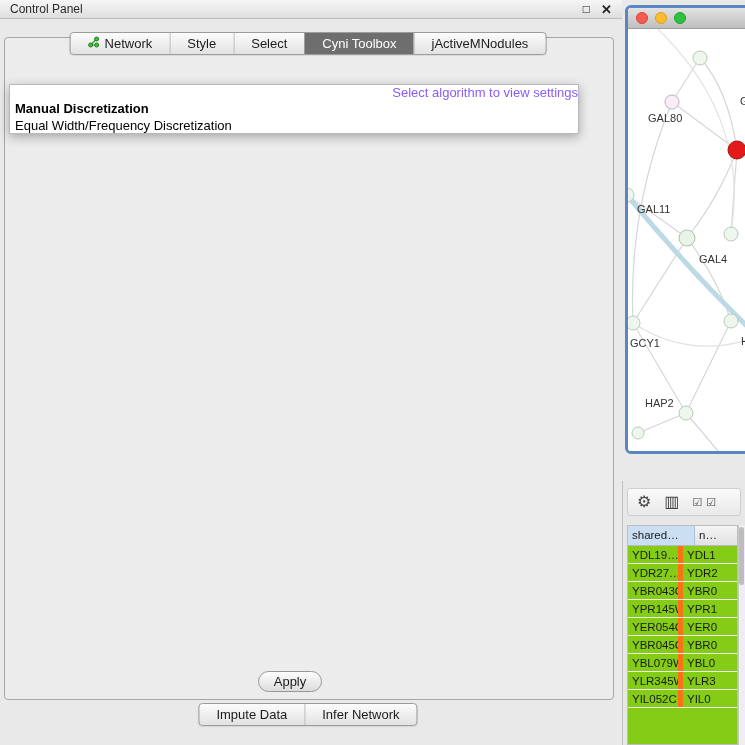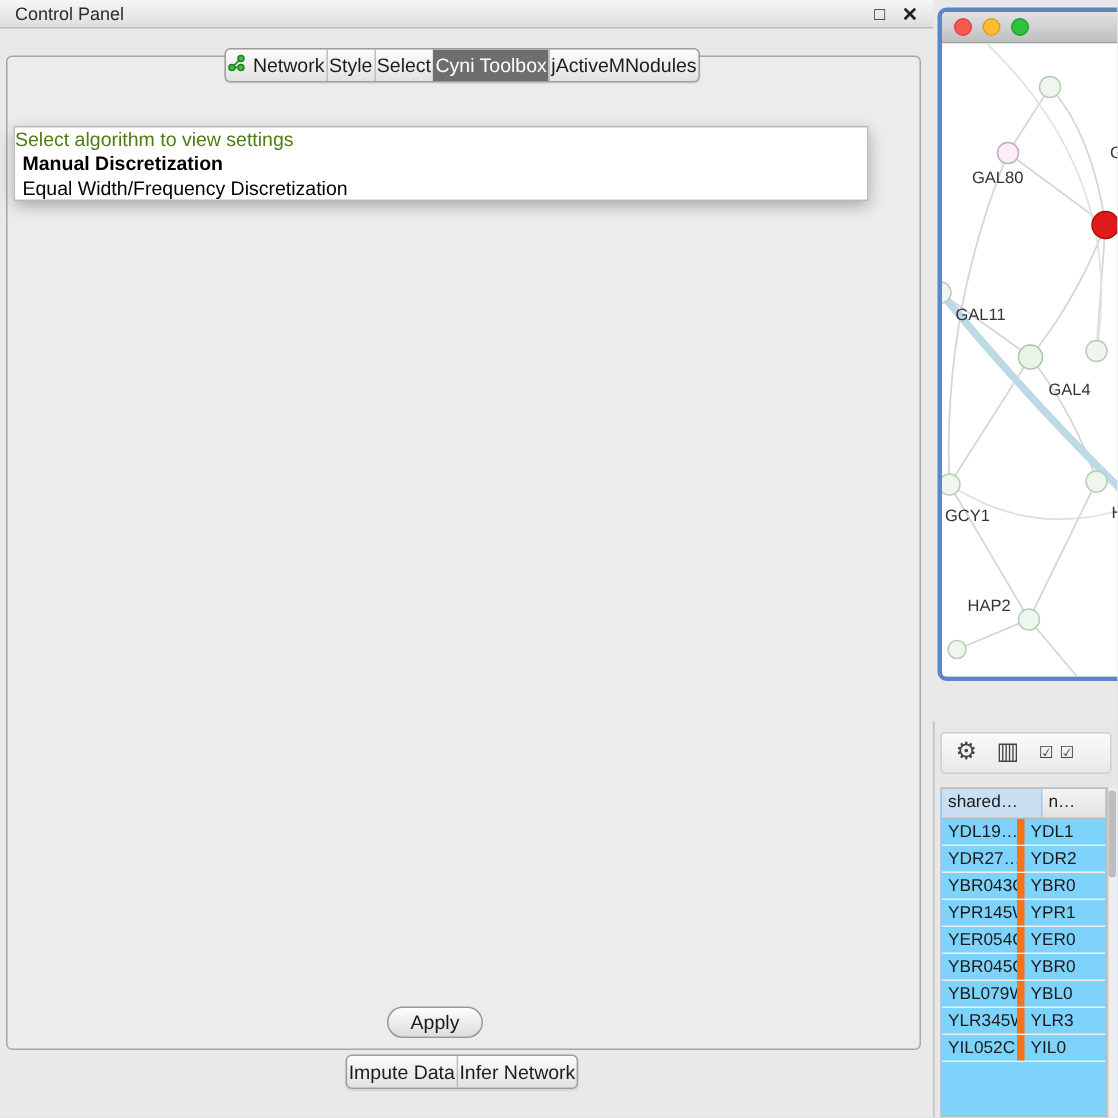--- a/index.html
+++ b/index.html
@@ -12,21 +12,21 @@
   .titlebar .spacer{flex:1}
   .win-icon{font-size:12px;color:#222;margin-left:11px;line-height:1}
   .win-icon.close{font-weight:bold;font-size:13px}
 
   .panel{position:absolute;left:4px;top:37px;width:610px;height:663px;background:#ececec;border:1px solid #a6a6a6;border-radius:4px;z-index:1}
 
   
   .tabs{position:absolute;left:308px;transform:translateX(-50%);display:flex;height:23px;border:1px solid #9c9c9c;border-radius:4px;background:linear-gradient(#fcfcfc,#e2e2e2);z-index:6;overflow:hidden;box-shadow:0 1px 1px rgba(0,0,0,.08)}
   .tabs.top{top:32px}
   .tabs.bottom{top:703px}
-  .tab{display:flex;align-items:center;gap:5px;padding:0 1px;font-size:13px;border-left:1px solid #bdbdbd;white-space:nowrap;color:#1c1c1c}
+  .tab{display:flex;align-items:center;gap:5px;padding:0 17px;font-size:13px;border-left:1px solid #bdbdbd;white-space:nowrap;color:#1c1c1c}
   .tab:first-child{border-left:none}
   .tab.selected{background:#6e6e6e;color:#fff;border-left-color:#6e6e6e}
 
   
   .group{position:absolute;border:1px solid #b3b3b3;border-radius:3px}
   .group-title{position:absolute;top:-8px;left:9px;background:#ececec;padding:0 4px;font-size:12.5px;white-space:nowrap}
   .green{color:#35a02f}
   .blue{color:#2929c8}
 
   
@@ -34,21 +34,21 @@
   .combo .ctext{flex:1;overflow:hidden;white-space:nowrap}
   .stepper{width:17px;align-self:stretch;display:flex;flex-direction:column;align-items:center;justify-content:center;gap:2px;border-left:1px solid #c9c9c9;background:linear-gradient(#fdfdfd,#e6e6e6)}
   .tri-up{width:0;height:0;border-left:4px solid transparent;border-right:4px solid transparent;border-bottom:5px solid #555}
   .tri-down{width:0;height:0;border-left:4px solid transparent;border-right:4px solid transparent;border-top:5px solid #555}
 
   
   .alg-group{left:14px;top:76px;width:584px;height:56px}
   .alg-combo{position:absolute;left:8px;right:8px;top:18px}
 
   .popup{position:absolute;left:9px;top:84px;width:570px;height:50px;background:#fff;border:1px solid #b9b9b9;box-shadow:0 3px 10px rgba(0,0,0,.30);z-index:20}
-  .popup-header{text-align:left;color:#4d7c0f;font-size:13px;height:15px;line-height:15px}
+  .popup-header{text-align:right;color:#8b5cf6;font-size:13px;height:15px;line-height:15px}
   .popup-opt{font-size:13px;height:17px;line-height:17px;padding-left:5px;color:#000}
   .popup-opt.bold{font-weight:bold}
 
   .td-group{left:14px;top:142px;width:584px;height:44px}
   .td-combo{position:absolute;left:8px;right:8px;top:14px}
 
   
   .int-group{left:14px;top:194px;width:584px;height:370px;padding-top:18px}
   .num-row{display:flex;align-items:center;margin:0 18px 0 26px}
   .num-label{font-weight:bold;font-size:13px;white-space:nowrap}
@@ -89,21 +89,21 @@
   svg.net{width:100%;height:100%;display:block}
   .net-label{font-size:11px;fill:#333;font-family:"Liberation Sans",sans-serif}
 
   
   .table-panel-header{position:absolute;left:622px;top:458px;width:123px;height:22px;background:linear-gradient(#f0f0f0,#d8d8d8);border-top:1px solid #bbb;border-bottom:1px solid #b0b0b0;display:flex;align-items:center;padding-left:11px;font-size:12.5px;color:#222}
   .table-panel{position:absolute;left:622px;top:481px;width:123px;height:264px;background:#e7e7e7;border-left:1px solid #c0c0c0}
   .tp-toolbar{position:absolute;left:4px;right:4px;top:7px;height:28px;display:flex;align-items:center;gap:13px;padding:0 9px;background:linear-gradient(#fafafa,#e9e9e9);border:1px solid #cfcfcf;border-radius:3px}
   .tp-icon{font-size:16px;color:#444;line-height:1}
   .tp-icon.small{font-size:11px;margin-left:-9px}
   .tp-icon.small.first{margin-left:0}
-  .ttable{position:absolute;left:4px;top:44px;right:7px;bottom:0;background:#7dd3fc;border:1px solid #bdbdbd;overflow:hidden;font-size:11.5px}
+  .ttable{position:absolute;left:4px;top:44px;right:7px;bottom:0;background:#84cc16;border:1px solid #bdbdbd;overflow:hidden;font-size:11.5px}
   .thead{display:flex;height:20px;border-bottom:1px solid #b9b9b9}
   .th{padding:3px 4px 0 4px;overflow:hidden;white-space:nowrap}
   .th.c0{width:67px;background:#cadff2;border-right:1px solid #a9c3dd}
   .th.c1{flex:1;background:linear-gradient(#f4f4f4,#e2e2e2)}
   .trow{display:flex;height:18px;line-height:18px;border-bottom:1px solid #efefef}
   .tcell{padding:0 4px;overflow:hidden;white-space:nowrap}
   .tcell.c0{width:55px;border-right:5px solid #f97316}
   .tcell.c1{flex:1}
   .tp-scroll{position:absolute;right:0;top:44px;bottom:0;width:7px;background:#efefef;border-left:1px solid #c8c8c8}
   .tp-scroll-thumb{position:absolute;left:0;top:2px;width:5px;height:58px;background:#bdbdbd;border-radius:3px}

